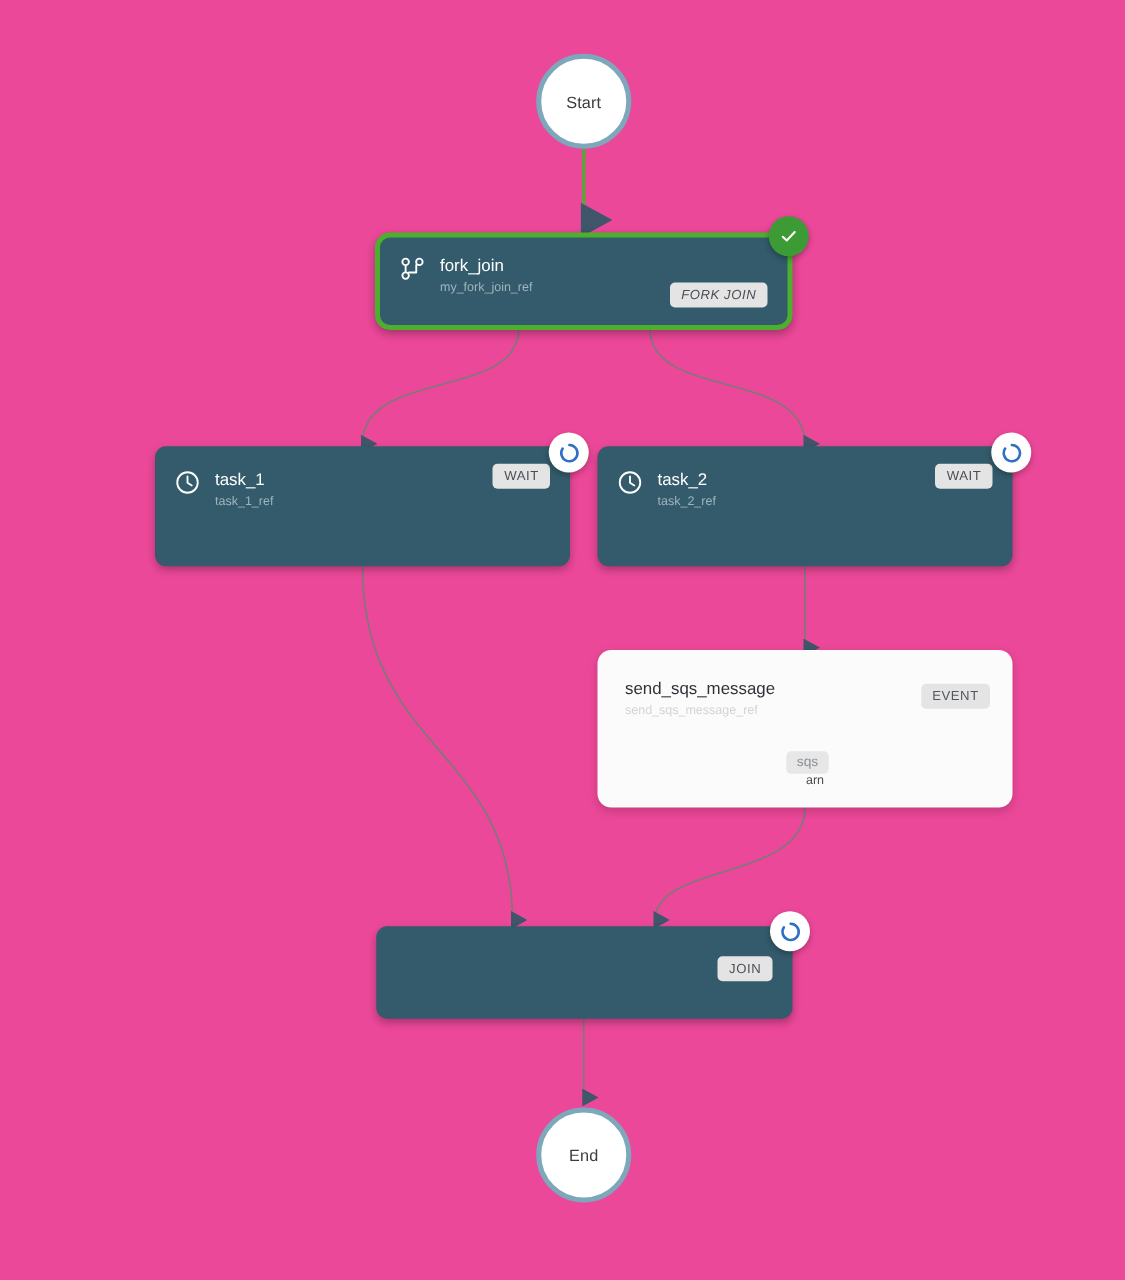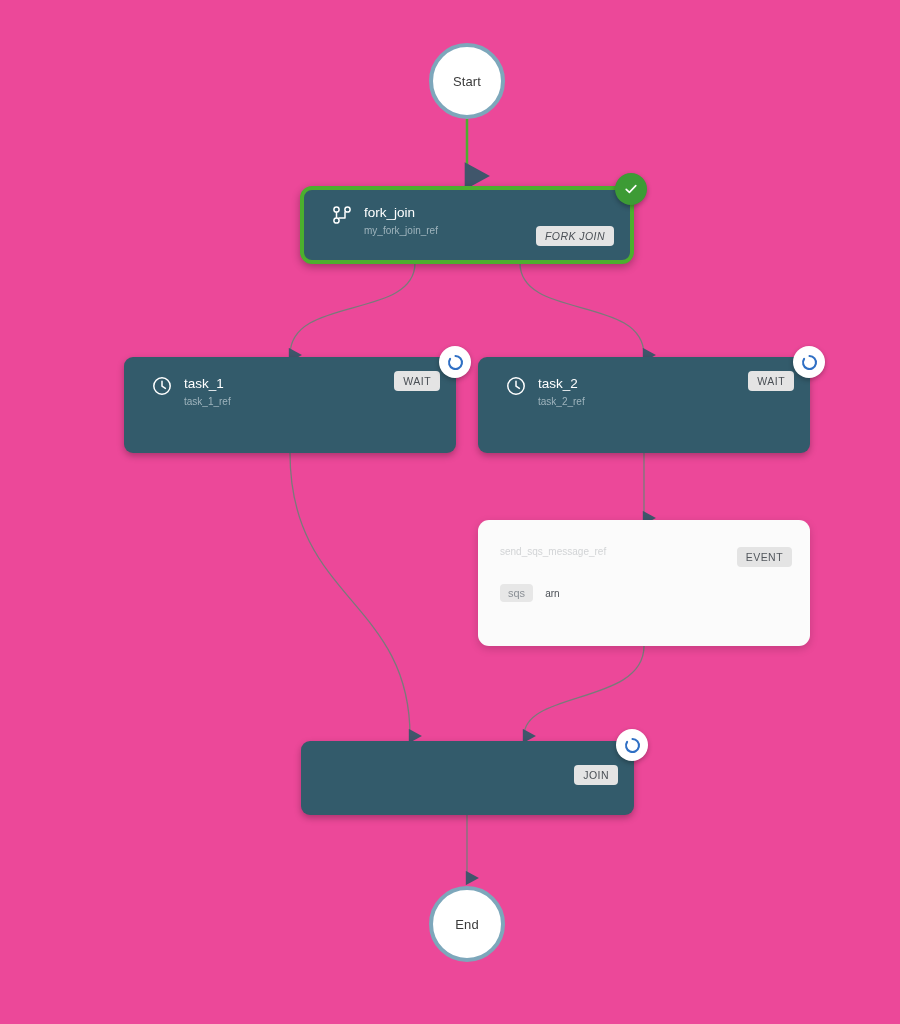--- a/index.html
+++ b/index.html
@@ -68,21 +68,21 @@
   .node.light {
     background: #fbfbfb;
     border-radius: 11px;
     box-shadow: 0 3px 8px rgba(0,0,0,0.17);
   }
   .node-inner {
     position: relative;
     width: 100%;
     height: 100%;
     box-sizing: border-box;
-    padding: 18px 16px 0 28px;
+    padding: 18px 16px 0 16px;
   }
   .node-head {
     display: flex;
     align-items: flex-start;
   }
   .node-icon {
     width: 20px;
     height: 20px;
     flex: 0 0 20px;
     margin-right: 12px;
@@ -122,20 +122,21 @@
   .light .badge-type {
     background: #e4e4e4;
     color: #52575d;
   }
 
   
   .param-row {
     display: flex;
     align-items: center;
     margin-top: 23px;
+    flex-direction: column;
   }
   .param-chip {
     background: #e7e7e7;
     color: #8b9096;
     font-size: 11px;
     padding: 4px 8px 3px 8px;
     border-radius: 4px;
     line-height: 1;
   }
   .param-value {
@@ -267,20 +268,21 @@
   <div class="status-badge running" style="left:793px; top:346px;">
     <svg viewBox="0 0 24 24" width="19" height="19">
       <path d="M 12 3.8 A 8.2 8.2 0 1 1 5.2 7.4" fill="none" stroke="#2f6fc4" stroke-width="2.6" stroke-linecap="round"></path>
     </svg>
   </div>
 
   <div class="node light" style="left:478px; top:520px; width:332px; height:126px;">
     <div class="node-inner" style="padding:22px 18px 0 22px;">
       <div class="node-head">
         <span class="node-text">
+          <div class="node-title">send_sqs_message</div>
           <div class="node-ref">send_sqs_message_ref</div>
         </span>
       </div>
       <span class="badge-type" style="top:27px; right:18px;">EVENT</span>
       <div class="param-row">
         <span class="param-chip">sqs</span>
         <span class="param-value">arn</span>
       </div>
     </div>
   </div>

